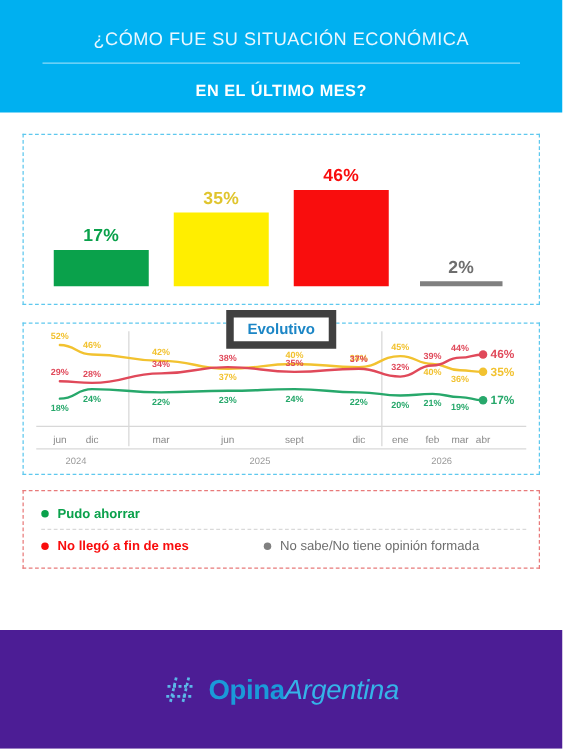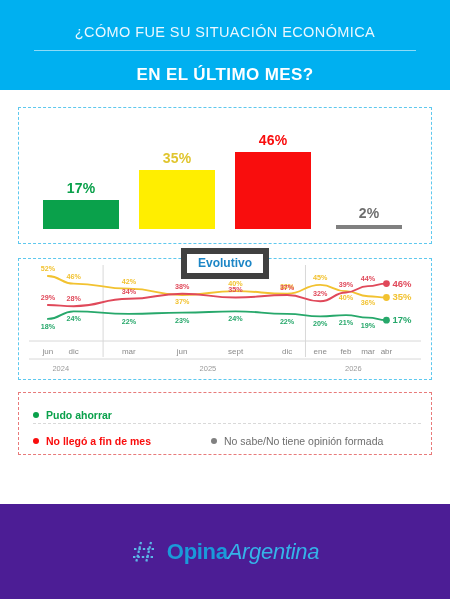--- a/index.html
+++ b/index.html
@@ -27,21 +27,21 @@
     line-height:20px;
     white-space:nowrap;
   }
   .header-rule{
     height:1px;
     background:rgba(255,255,255,.55);
     margin:8px 6px 0 6px;
   }
   .header-line2{
     color:#ffffff;
-    font-size:17px;
+    font-size:13px;
     font-weight:bold;
     letter-spacing:.4px;
     margin-top:14px;
     white-space:nowrap;
   }
 
   
   .body-area{
     background:#fff;
     padding:0 18px;
@@ -110,21 +110,21 @@
 
   
   .legend-panel{
     margin-top:12px;
     border:1px dashed #e87a7a;
     padding:7px 10px 7px 14px;
     box-sizing:border-box;
   }
   .legend-row{
     display:flex;
-    align-items:flex-end;
+    align-items:center;
     height:21px;
   }
   .legend-sep{
     border-top:1px dashed #d9d9d9;
     margin:2px 0;
   }
   .legend-item{display:flex;align-items:center;}
   .legend-item.first{width:178px;flex:0 0 178px;}
   .legend-dot{
     width:6px;height:6px;border-radius:50%;

